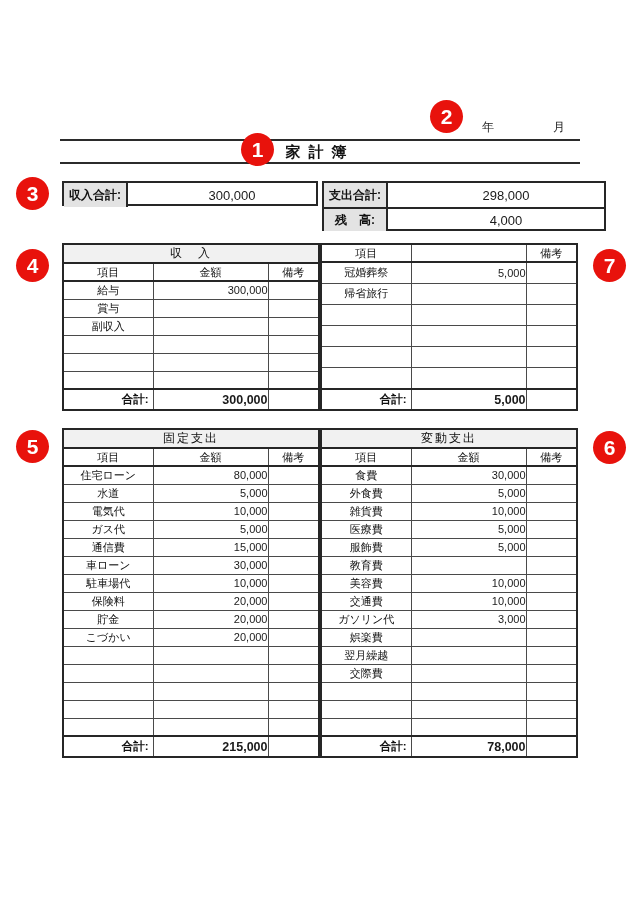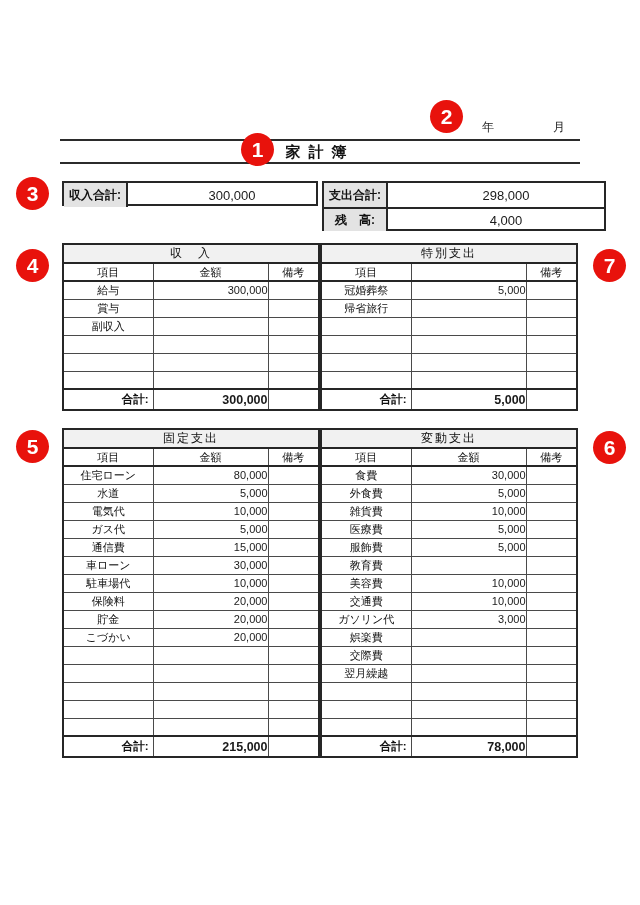--- a/index.html
+++ b/index.html
@@ -148,23 +148,20 @@
     </tfoot>
   </table>
 
   <table class="sheet">
     <colgroup>
         <col style="width:90px;">
         <col style="width:115px;">
         <col style="width:51px;">
       </colgroup>
     <thead>
-      <tr class="section-row">
-          <th colspan="3">特別支出</th>
-        </tr>
       <tr class="head-row">
         <th>項目</th>
         <th></th>
         <th>備考</th>
       </tr>
     </thead>
     <tbody>
 
         <tr class="data-row">
           <td class="c-item">冠婚葬祭</td>
@@ -403,27 +400,27 @@
           <td class="c-note"></td>
         </tr>
 
         <tr class="data-row">
           <td class="c-item">娯楽費</td>
           <td class="c-amount"></td>
           <td class="c-note"></td>
         </tr>
 
         <tr class="data-row">
+          <td class="c-item">翌月繰越</td>
+          <td class="c-amount"></td>
+          <td class="c-note"></td>
+        </tr>
+
+        <tr class="data-row">
           <td class="c-item">交際費</td>
-          <td class="c-amount"></td>
-          <td class="c-note"></td>
-        </tr>
-
-        <tr class="data-row">
-          <td class="c-item">翌月繰越</td>
           <td class="c-amount"></td>
           <td class="c-note"></td>
         </tr>
 
         <tr class="data-row">
           <td class="c-item"></td>
           <td class="c-amount"></td>
           <td class="c-note"></td>
         </tr>
 

